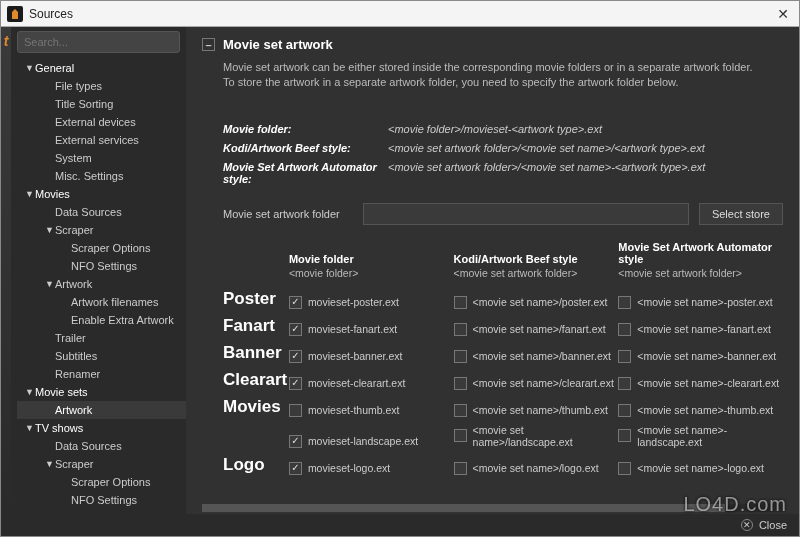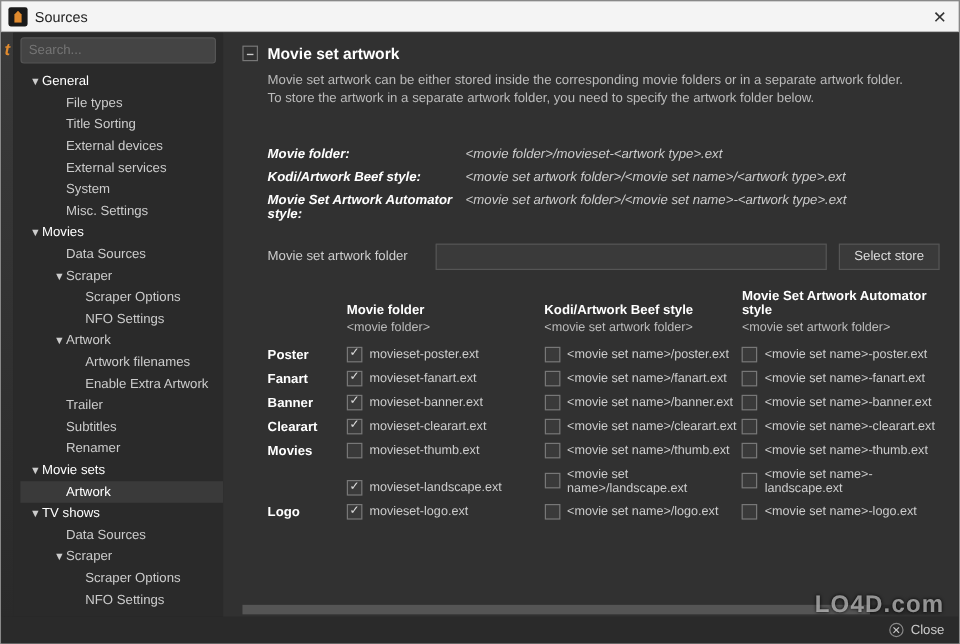--- a/index.html
+++ b/index.html
@@ -33,33 +33,33 @@
 .pathrows { padding-left: 21px; margin-bottom: 18px; font-style: italic; }
 .pathrow { display: flex; margin-bottom: 7px; font-size: 11px; }
 .pathrow .lbl { width: 165px; color: #fff; font-weight: bold; }
 .pathrow .val { color: #ccc; }
 .folderrow { display: flex; align-items: center; gap: 10px; padding-left: 21px; margin-bottom: 16px; }
 .folderrow .lbl { color: #ccc; width: 130px; }
 .folderrow input { flex: 1; background: #3a3a3a; border: 1px solid #555; color: #ccc; padding: 4px 6px; font-size: 11px; outline: none; }
 .folderrow button { background: #3a3a3a; border: 1px solid #555; color: #ddd; padding: 4px 12px; font-size: 11px; cursor: pointer; }
 .grid { padding-left: 21px; }
 .grow { display: flex; align-items: flex-end; margin-bottom: 7px; }
-.gc0 { width: 70px; color: #fff; font-weight: bold; font-size: 11px; }
+.gc0 { width: 70px; color: #fff; font-weight: bold; font-size: 17px; }
 .gc { width: 175px; display: flex; align-items: center; gap: 6px; font-size: 10.5px; color: #ccc; }
 .ghead .gc { flex-direction: column; align-items: flex-start; gap: 2px; }
 .ghead .gc .h1 { color: #fff; font-weight: bold; font-size: 11px; }
 .ghead .gc .h2 { color: #bbb; font-size: 10.5px; }
 .ghead { margin-bottom: 10px; }
 .cb { width: 13px; height: 13px; border: 1px solid #777; background: #3a3a3a; display: inline-flex; align-items: center; justify-content: center; cursor: pointer; flex-shrink: 0; }
 .cb.checked::after { content: "✓"; color: #ddd; font-size: 10px; line-height: 1; }
 .hscroll { position: absolute; bottom: 2px; left: 16px; right: 16px; height: 8px; background: #2a2a2a; }
 .hscroll .thumb { height: 100%; width: 90%; background: #555; }
 .footer { position: absolute; bottom: 0; left: 0; right: 0; height: 22px; background: #2a2a2a; display: flex; align-items: center; justify-content: flex-end; padding: 0 12px; color: #ccc; gap: 6px; font-size: 11px; cursor: pointer; }
 .footer .xicon { width: 12px; height: 12px; border: 1px solid #888; border-radius: 50%; display: flex; align-items: center; justify-content: center; font-size: 9px; }
-.watermark { position: absolute; right: 12px; bottom: 20px; color: rgba(255,255,255,0.55); font-size: 20px; font-weight: bold; letter-spacing: 1px; pointer-events: none; text-shadow: 0 0 3px #000; }
+.watermark { position: absolute; right: 12px; bottom: 20px; color: rgba(255,255,255,0.55); font-size: 20px; font-weight: normal; letter-spacing: 1px; pointer-events: none; text-shadow: 0 0 3px #000; }
 </style>
 </head>
 <body>
 
 <div class="window">
   <div class="titlebar">
     <span class="icon">
       <svg viewBox="0 0 10 10">
           <path d="M5 0 L8 3 L8 10 L2 10 L2 3 Z" fill="#e08a2e"></path>
         </svg>

